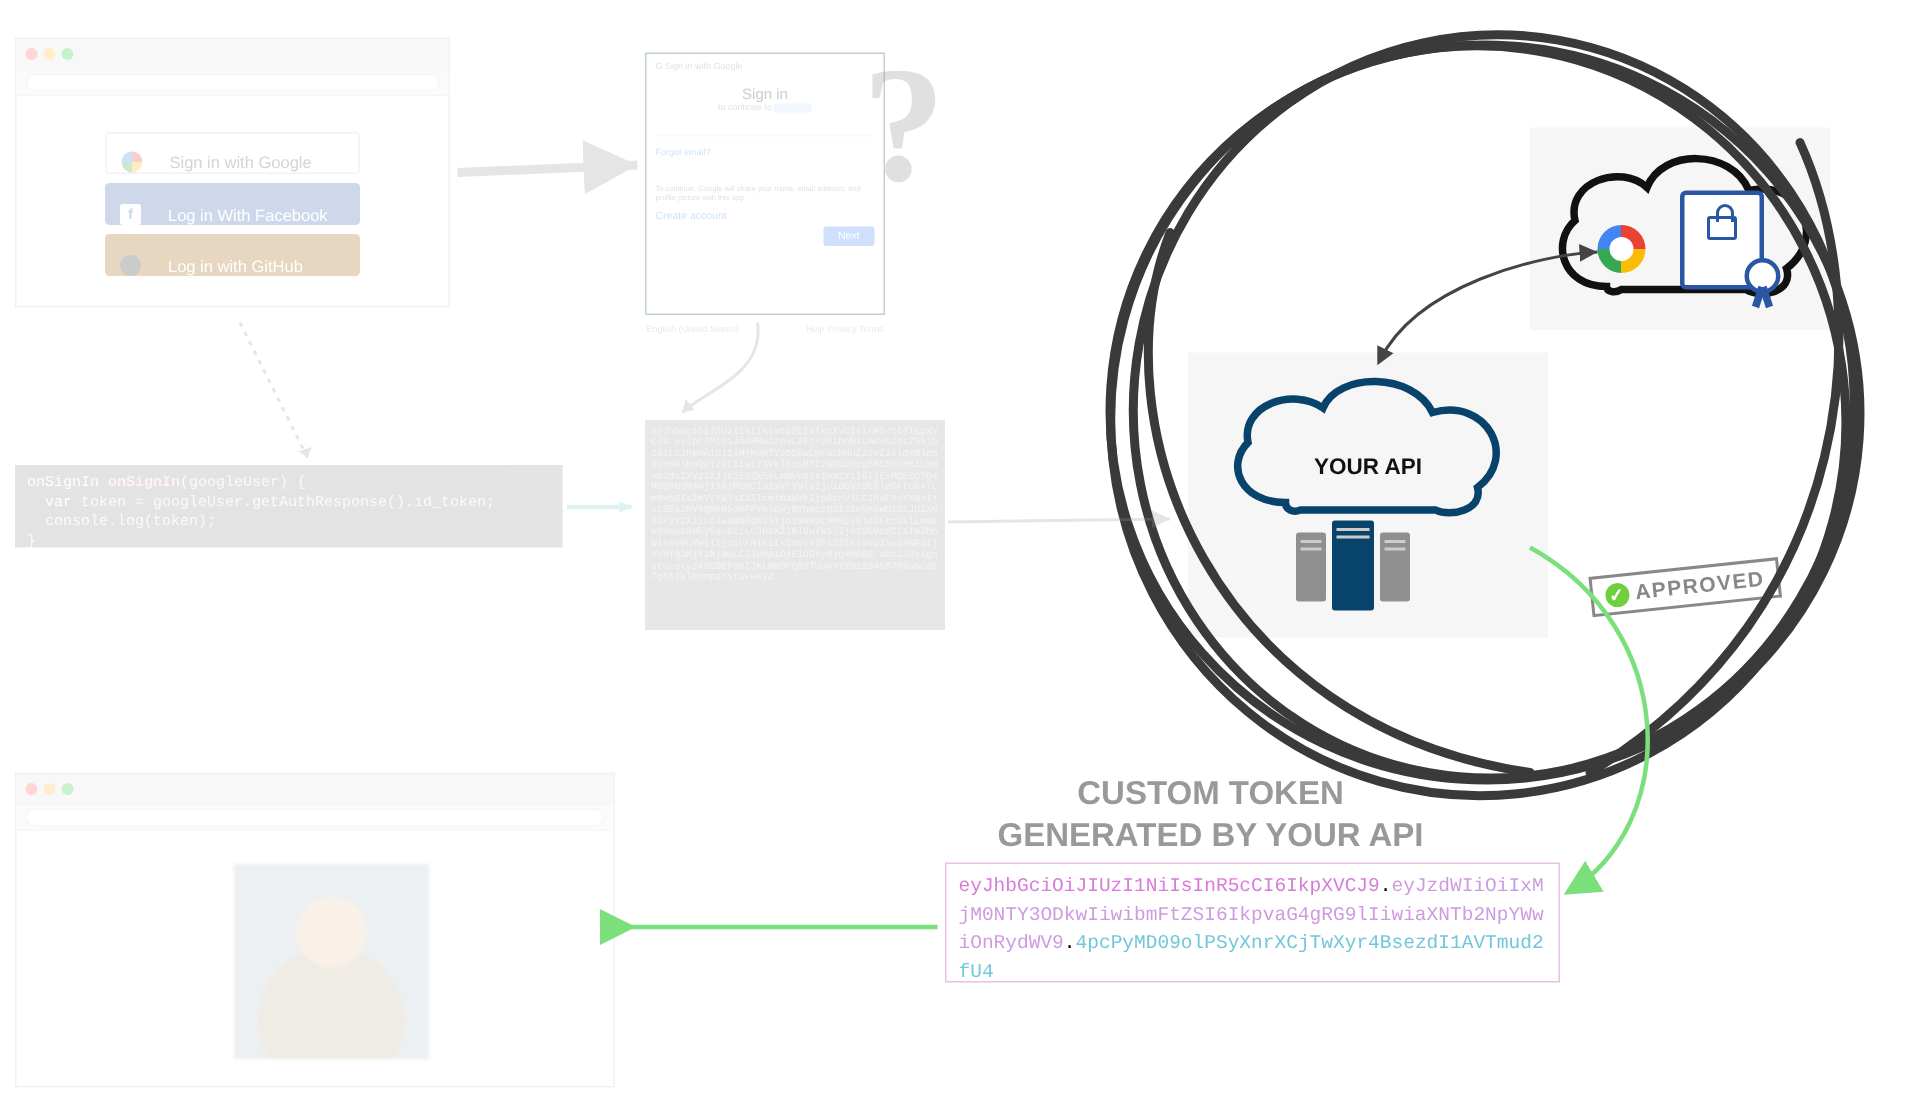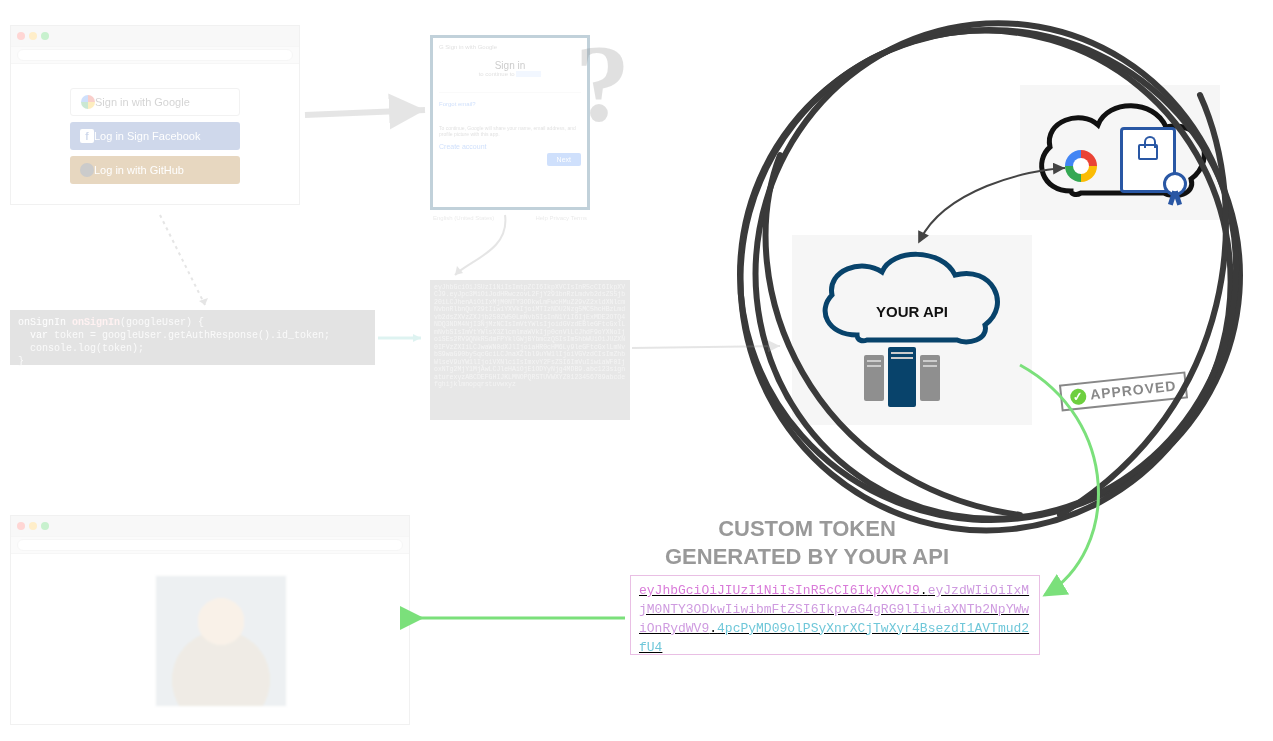--- a/index.html
+++ b/index.html
@@ -33,40 +33,40 @@
   .addrbar {
     height: 18px; background: #f3f3f3;
     border-top: 1px solid #ddd; border-bottom: 1px solid #ddd;
     display: flex; align-items: center; padding: 0 6px;
   }
   .addrinput {
     flex: 1; height: 12px; background: #fff; border: 1px solid #ddd;
     border-radius: 6px;
   }
   .socialbtn {
-    display: flex; align-items: center; gap: 0;
+    display: flex; align-items: flex-end; gap: 18px;
     width: 170px; height: 28px; margin: 6px auto;
     border-radius: 3px; padding: 0 10px;
     font-size: 11px; color: #fff;
   }
   .socialbtn .sicon {
     width: 14px; height: 14px; border-radius: 2px;
     display: flex; align-items: center; justify-content: center;
     font-weight: bold; font-size: 10px;
   }
   .google-btn { background: #fff; color: #555; border: 1px solid #ccc; }
   .fb-btn { background: #4267B2; }
   .gh-btn { background: #a16207; }
 
   
   .gpopup {
     position: absolute;
     left: 430px; top: 35px;
     width: 160px; height: 175px;
-    border: 3px solid #0c4a6e; background: #fff;
+    border: 1px solid #0c4a6e; background: #fff;
     font-size: 7px; color: #888;
     padding: 6px;
   }
   .gpopup .ghead { text-align: center; margin-top: 10px; font-size: 10px; color:#333;}
   .gpopup .gsub { text-align: center; font-size: 6px; }
   .gpopup .gline { height: 8px; border-bottom: 1px solid #eee; margin: 8px 0; }
   .gpopup .gnext {
     float: right; background: #4285F4; color: #fff;
     padding: 3px 10px; font-size: 7px; border-radius: 2px; margin-top:10px;
   }
@@ -187,21 +187,21 @@
   .ctlabel{
     position:absolute; left:665px; top:515px;
     font-size:22px; font-weight:bold; color:#999;
     text-align:center; line-height:1.25;
   }
   .ctbox{
     position:absolute; left:630px; top:575px;
     width:410px; height:80px;
     border:1px solid #e9bfe4; background:#fff;
     font-family:"Courier New",monospace; font-size:13px;
-    padding:6px 8px; word-break:break-all; line-height:1.45;text-decoration:underline;
+    padding:6px 8px; word-break:break-all; line-height:1.45;
   }
   .ctbox .p1{color:#d97bd9;}
   .ctbox .p2{color:#cf9be0;}
   .ctbox .p3{color:#6fc7d9;}
 
   
   .browser2{
     position:absolute; left:10px; top:515px;
     width:400px; height:210px;
     border:1px solid #c9c9c9; background:#fff;
@@ -230,21 +230,21 @@
   <div class="addrbar">
     <div class="addrinput"></div>
   </div>
   <div style="padding-top:18px;">
     <div class="socialbtn google-btn">
       <span class="sicon" style="background:conic-gradient(#ea4335 0 90deg,#fbbc05 90deg 180deg,#34a853 180deg 270deg,#4285f4 270deg 360deg);border-radius:50%;"></span>
       <span>Sign in with Google</span>
     </div>
     <div class="socialbtn fb-btn">
       <span class="sicon" style="background:#fff;color:#4267B2;">f</span>
-      <span>Log in Sign Facebook</span>
+      <span>Log in With Facebook</span>
     </div>
     <div class="socialbtn gh-btn">
       <span class="sicon" style="background:#333;border-radius:50%;"></span>
       <span>Log in with GitHub</span>
     </div>
   </div>
 </div>
 
 <div class="gpopup faded">
   <div style="font-size:6px;">G  Sign in with Google</div>

